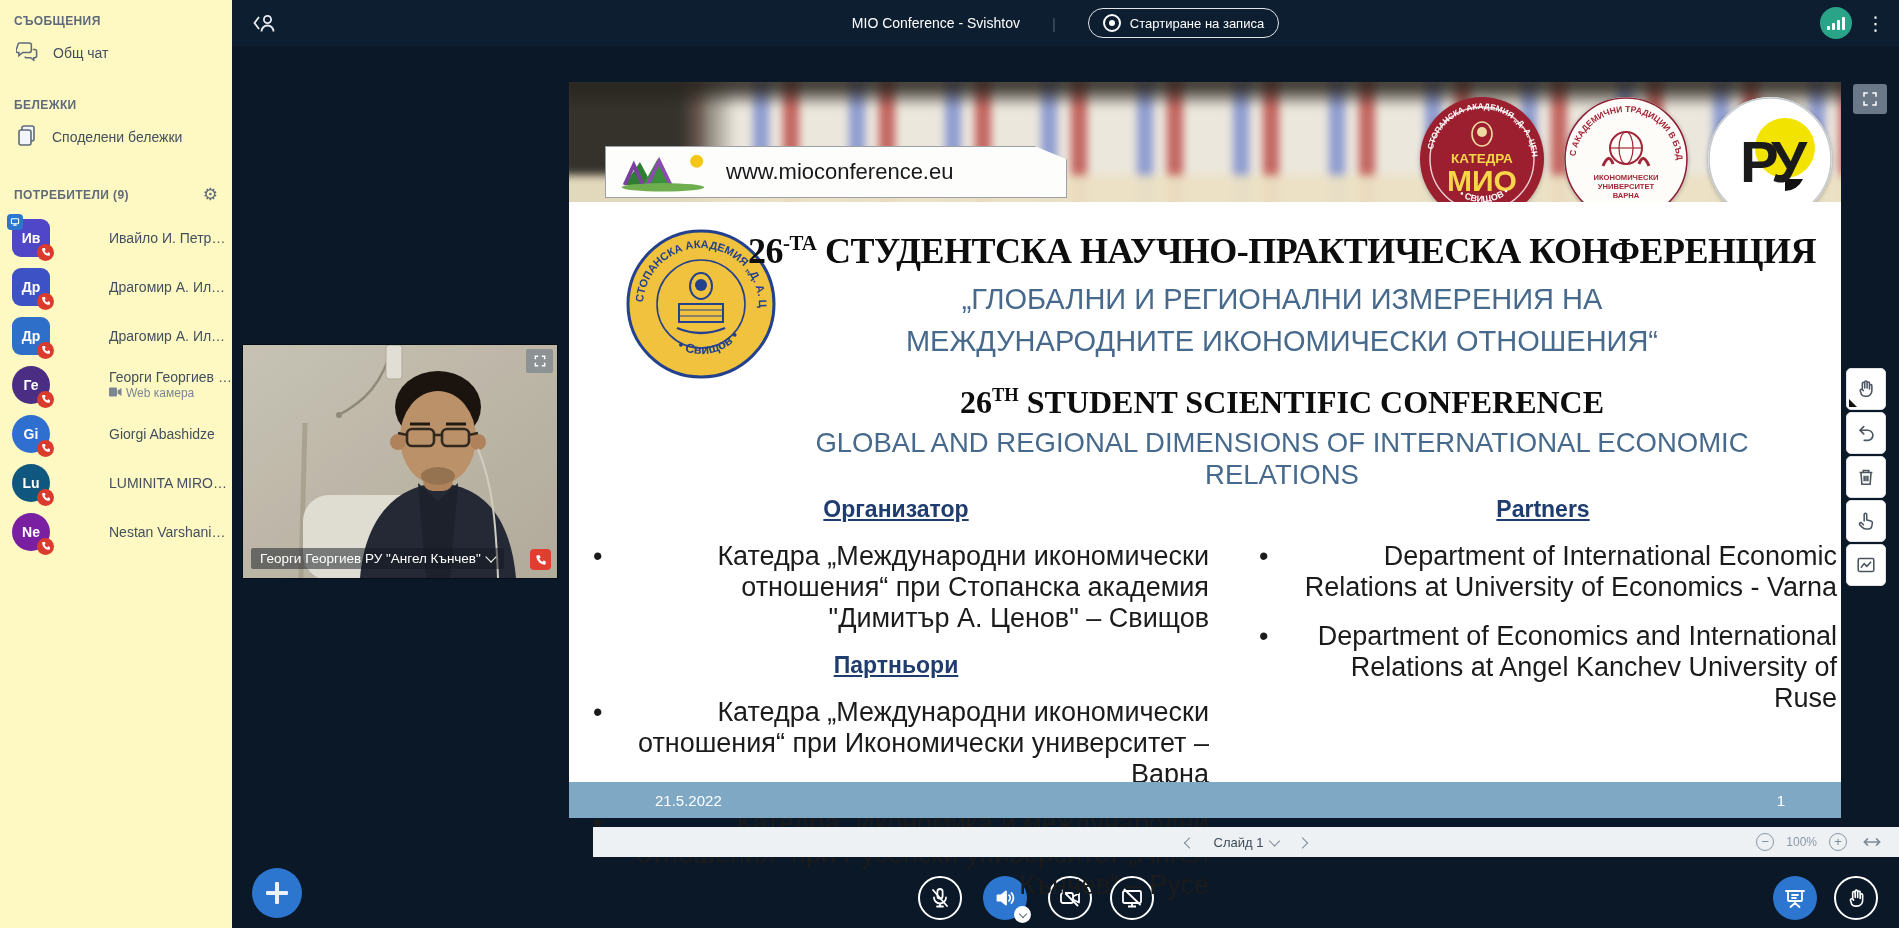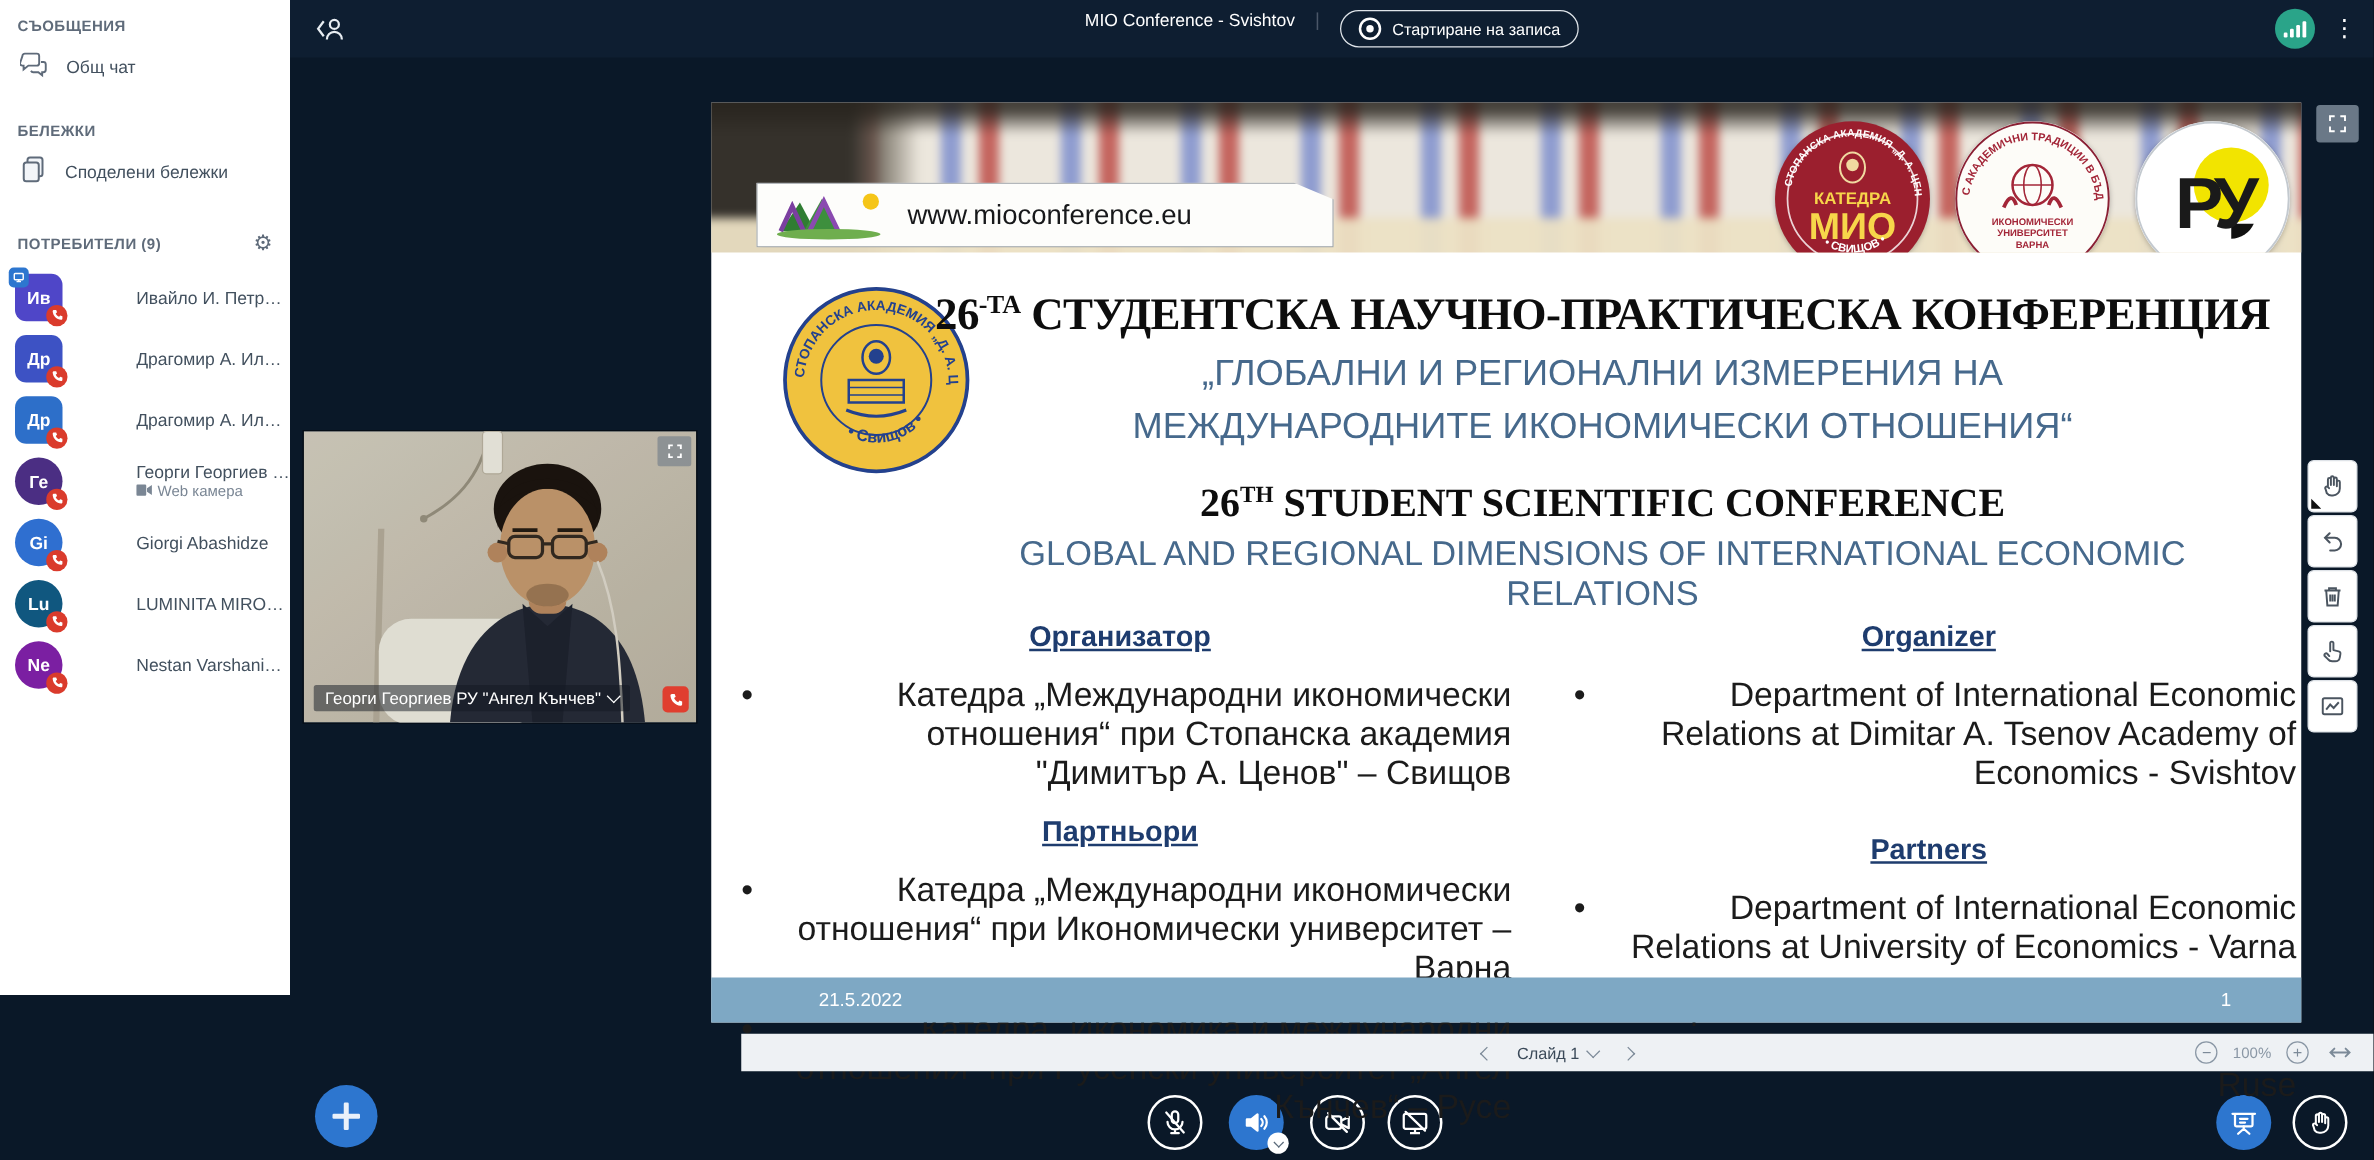--- a/index.html
+++ b/index.html
@@ -1,20 +1,20 @@
 <!DOCTYPE html>
 <html><head>
 <meta charset="utf-8">
 <style>
   html,body{margin:0;padding:0;background:#000;}
   .app{position:relative;width:1899px;height:928px;overflow:hidden;
        background:#0a1828;font-family:"Liberation Sans",sans-serif;
        -webkit-font-smoothing:antialiased;}
   
-  .sidebar{position:absolute;left:0;top:0;width:232px;height:796px;background:#ffffff;z-index:5;}
+  .sidebar{position:absolute;left:0;top:0;width:232px;height:928px;background:#fef9c3;z-index:5;}
   .sb-header{padding:14px 14px 4px 14px;font-size:12px;font-weight:bold;color:#5f6b7a;letter-spacing:.4px;}
   .sb-header-row{display:flex;align-items:center;justify-content:space-between;padding-right:12px;}
   .gear-btn{border:none;background:none;color:#5f6b7a;font-size:17px;cursor:pointer;padding:0 2px;}
   .sb-item{display:flex;align-items:center;gap:14px;height:42px;padding-left:16px;cursor:pointer;color:#42505e;font-size:14px;}
   .sb-item svg{flex:0 0 auto;}
   .user-list{margin-top:4px;}
   .user-row{display:flex;align-items:center;height:49px;padding-left:12px;cursor:pointer;}
   .avatar-wrap{position:relative;width:38px;height:38px;margin-right:13px;flex:0 0 auto;}
   .avatar{width:38px;height:38px;display:flex;align-items:center;justify-content:center;
           color:#fff;font-size:14px;font-weight:bold;}
@@ -28,21 +28,21 @@
            background:#2d76cf;display:flex;align-items:center;justify-content:center;}
   .u-text{min-width:0;margin-left:46px;}
   .u-name{font-size:14px;color:#42505e;white-space:nowrap;overflow:hidden;text-overflow:ellipsis;max-width:168px;}
   .u-name em{font-style:italic;}
   .u-sub{font-size:12px;color:#7a8694;display:flex;align-items:flex-end;gap:4px;margin-top:1px;}
   
   .topbar{position:absolute;left:232px;top:0;right:0;height:46px;background:#0e1e31;
           display:flex;align-items:center;z-index:4;}
   .tb-left{position:absolute;left:16px;display:flex;align-items:center;}
   .icon-btn{background:none;border:none;cursor:pointer;padding:4px;display:flex;align-items:center;justify-content:center;}
-  .tb-center{margin:0 auto;display:flex;align-items:flex-start;gap:16px;}
+  .tb-center{margin:0 auto;display:flex;align-items:center;gap:32px;}
   .tb-title{color:#fff;font-size:14px;}
   .tb-div{color:#4a5768;font-size:15px;}
   .record-btn{display:flex;align-items:center;gap:9px;height:30px;padding:0 14px;border-radius:16px;
           border:1px solid #dfe4e9;background:transparent;color:#fff;font-size:13px;cursor:pointer;
           font-family:"Liberation Sans",sans-serif;}
   .rec-ring{width:14px;height:14px;border:2px solid #fff;border-radius:50%;display:flex;align-items:center;justify-content:center;}
   .rec-dot{width:6px;height:6px;background:#fff;border-radius:50%;}
   .tb-right{position:absolute;right:10px;display:flex;align-items:center;gap:10px;}
   .conn-btn{width:32px;height:32px;border-radius:50%;background:#2aa489;border:none;cursor:pointer;
           display:flex;align-items:flex-end;justify-content:center;gap:2px;padding-bottom:9px;}
@@ -400,26 +400,20 @@
           <div class="col-section">
             <div class="col-heading">Партньори</div>
             <ul class="col-list">
               <li class="col-item">Катедра „Международни икономически отношения“ при Икономически университет – Варна</li>
               <li class="col-item">Катедра „Икономика и международни отношения“ при Русенски университет „Ангел Кънчев“ – Русе</li>
             </ul>
           </div>
         </div>
       <div class="slide-col c1">
           <div class="col-section">
-            <div class="col-heading">Organizer</div>
-            <ul class="col-list">
-              <li class="col-item">Department of International Economic Relations at Dimitar A. Tsenov Academy of Economics - Svishtov</li>
-            </ul>
-          </div>
-          <div class="col-section">
             <div class="col-heading">Partners</div>
             <ul class="col-list">
               <li class="col-item">Department of International Economic Relations at University of Economics - Varna</li>
               <li class="col-item">Department of Economics and International Relations at Angel Kanchev University of Ruse</li>
             </ul>
           </div>
         </div>
     </div>
 
     <div class="slide-footer">

